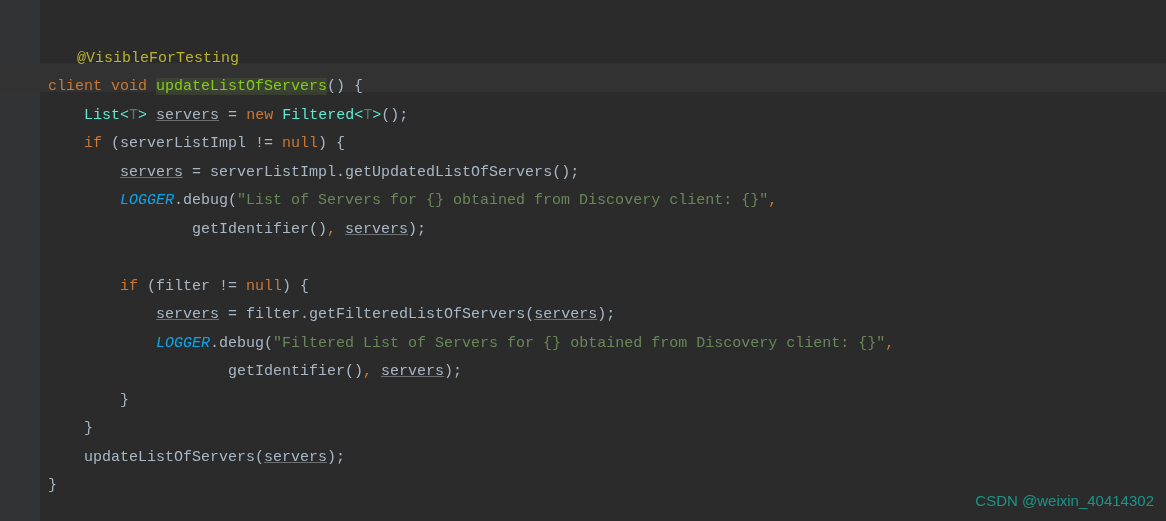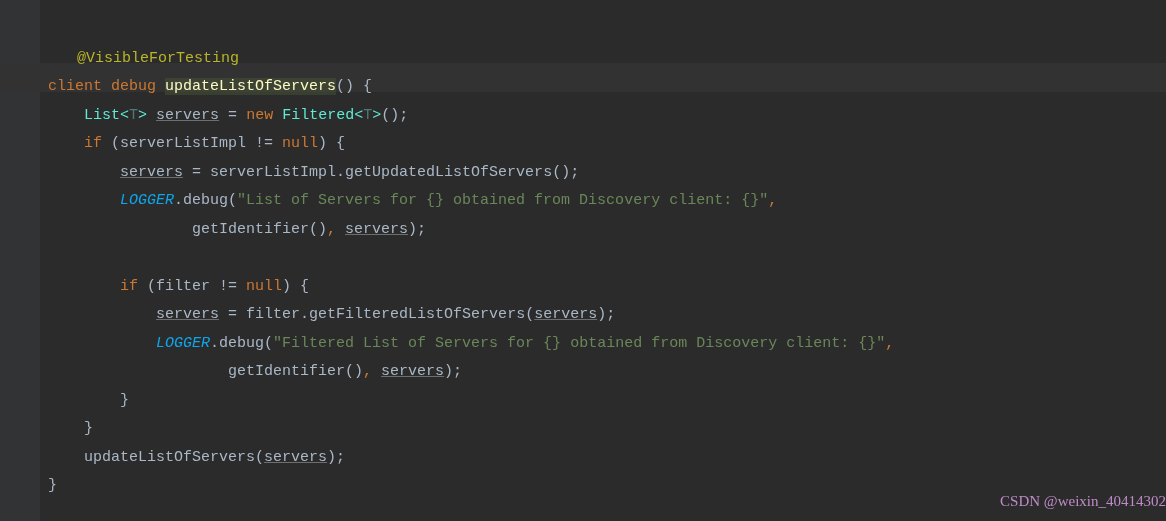--- a/index.html
+++ b/index.html
@@ -39,52 +39,52 @@
       left: 0;
       right: 0;
       top: 63px;
       height: 29px;
       background: #323232;
       z-index: 0;
     }
     .code-content { position: relative; z-index: 1; }
     .annotation { color: #bbb529; padding-left: 29px; }
     .keyword { color: #cc7832; }
-    .method-decl { color: #fef9c3; background: rgba(80,100,60,0.35); }
+    .method-decl { color: #84cc16; background: rgba(80,100,60,0.35); }
     .type { color: #5eead4; }
     .generic { color: #507874; }
     .var { color: #a9b7c6; }
     .underline { text-decoration: underline; text-decoration-color: #6e6e6e; }
     .field-italic { font-style: italic; color: #0ea5e9; }
     .method { color: #a9b7c6; margin-top: 21px; }
     .string { color: #6a8759; }
     .comma { color: #cc7832; }
     .paren { color: #a9b7c6; }
     .brace { color: #a9b7c6; }
     .op { color: #a9b7c6; }
     .watermark {
       position: absolute;
-      right: 0;
+      right: 12px;
       bottom: 6px;
-      color: #f0abfc;
-      font-family: Liberation Serif, serif;
+      color: #14b8a6;
+      font-family: Liberation Sans, sans-serif;
       font-size: 15px;
       opacity: 0.75;
     }
   </style>
 </head>
 <body>
 
 <div class="gutter"></div>
 <div class="bulb">💡</div>
 <div class="hl-line"></div>
 
 <div class="code">
 <div class="code-content"><span class="annotation">@VisibleForTesting</span>
-<span class="keyword">client</span> <span class="keyword">debug</span> <span class="method-decl">updateListOfServers</span><span class="paren">()</span><span class="brace"> {</span>
+<span class="keyword">client</span> <span class="keyword">void</span> <span class="method-decl">updateListOfServers</span><span class="paren">()</span><span class="brace"> {</span>
     <span class="type">List</span><span class="type">&lt;</span><span class="generic">T</span><span class="type">&gt;</span> <span class="var underline">servers</span><span class="op"> = </span><span class="keyword">new</span><span class="type"> Filtered</span><span class="type">&lt;</span><span class="generic">T</span><span class="type">&gt;</span><span class="paren">();</span>
     <span class="keyword">if</span><span class="paren"> (</span><span class="var">serverListImpl</span><span class="op"> != </span><span class="keyword">null</span><span class="paren">) {</span>
         <span class="var underline">servers</span><span class="op"> = </span><span class="var">serverListImpl</span><span>.</span><span class="method">getUpdatedListOfServers();</span>
         <span class="field-italic">LOGGER</span><span>.</span><span class="method">debug(</span><span class="string">"List of Servers for {} obtained from Discovery client: {}"</span><span class="comma">,</span>
                 <span class="method">getIdentifier()</span><span class="comma">, </span><span class="var underline">servers</span><span class="paren">);</span>
 <span></span>
         <span class="keyword">if</span><span class="paren"> (</span><span class="var">filter</span><span class="op"> != </span><span class="keyword">null</span><span class="paren">) {</span>
             <span class="var underline">servers</span><span class="op"> = </span><span class="var">filter</span><span>.</span><span class="method">getFilteredListOfServers(</span><span class="var underline">servers</span><span class="paren">);</span>
             <span class="field-italic">LOGGER</span><span>.</span><span class="method">debug(</span><span class="string">"Filtered List of Servers for {} obtained from Discovery client: {}"</span><span class="comma">,</span>
                     <span class="method">getIdentifier()</span><span class="comma">, </span><span class="var underline">servers</span><span class="paren">);</span>

